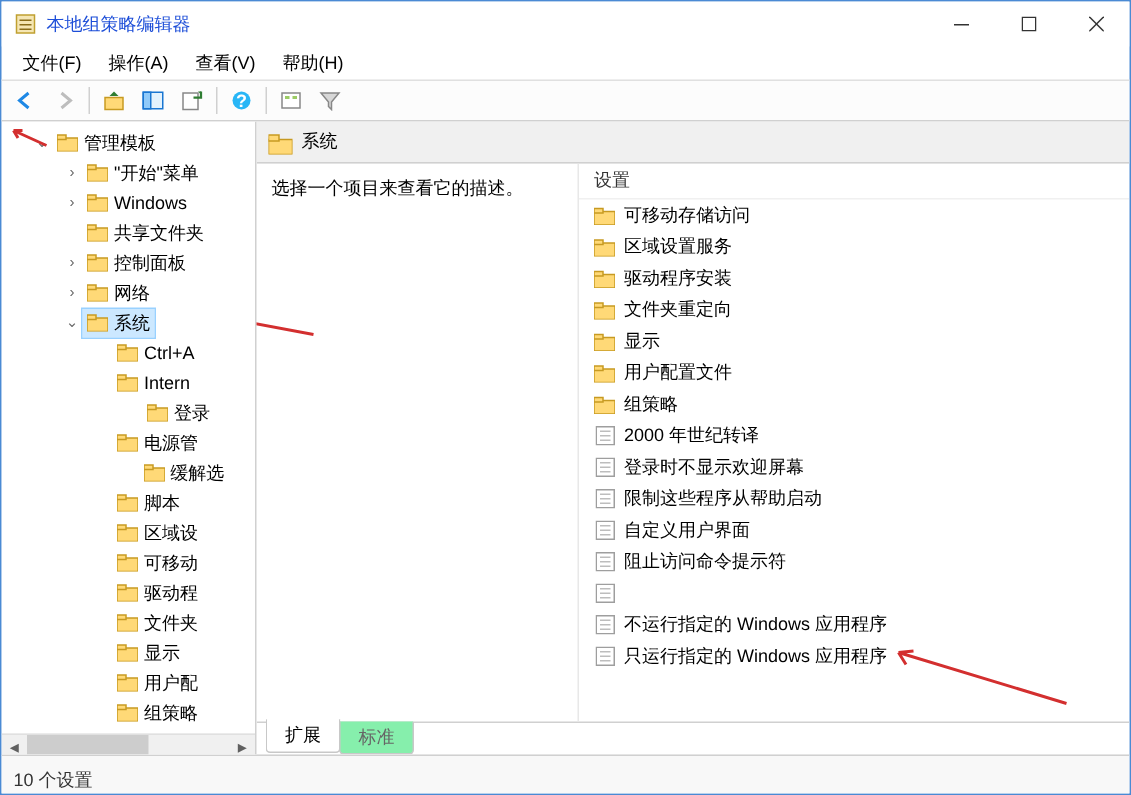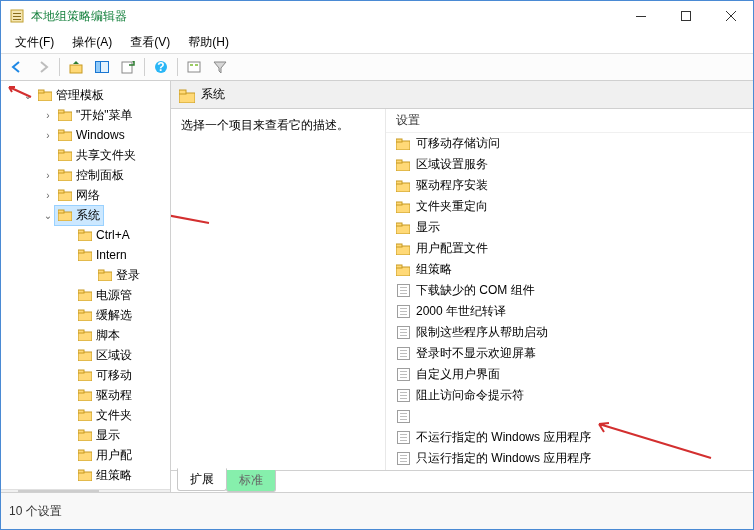--- a/index.html
+++ b/index.html
@@ -1,19 +1,19 @@
 <!DOCTYPE html>
 <html><head>
 <meta charset="utf-8">
 <style>
 * { margin: 0; padding: 0; box-sizing: border-box; font-family: "Microsoft YaHei", "Segoe UI", sans-serif; font-size: 12px; }
 body { background: #fff; width: 754px; height: 530px; border: 1px solid #4a8ad4; display: flex; flex-direction: column; overflow: hidden; }
 .titlebar { height: 30px; background: #fff; display: flex; align-items: center; padding: 0 0 0 8px; }
 .title-icon { width: 16px; height: 16px; margin-right: 6px; display: inline-flex; align-items: center; justify-content: center; }
-.title-text { flex: 1; color: #15803d; }
+.title-text { flex: 1; color: #1d4ed8; }
 .win-btn { width: 45px; height: 30px; display: flex; align-items: center; justify-content: center; color: #555; }
 .win-btn.close { color: #555; }
 .menubar { height: 22px; display: flex; align-items: center; padding: 0 6px; gap: 2px; }
 .menu-item { padding: 2px 8px; color: #000; }
 .toolbar { height: 28px; border-top: 1px solid #e0e0e0; border-bottom: 1px solid #d0d0d0; display: flex; align-items: center; padding: 0 4px; gap: 2px; background: #fcfcfc; }
 .tool-btn { width: 24px; height: 22px; display: flex; align-items: center; justify-content: center; }
 .tool-sep { width: 1px; height: 18px; background: #d0d0d0; margin: 0 2px; }
 .content { flex: 1; display: flex; overflow: hidden; }
 .tree-pane { width: 170px; border-right: 1px solid #d0d0d0; overflow: hidden; position: relative; background: #fff; }
 .tree { padding: 4px 0; }
@@ -28,21 +28,21 @@
 .desc-col { width: 215px; padding: 8px 10px; color: #000; border-right: 1px solid #e8e8e8; }
 .list-col { flex: 1; overflow: hidden; }
 .list-header { height: 24px; display: flex; align-items: center; padding: 0 10px; color: #333; border-bottom: 1px solid #f0f0f0; }
 .list-body { overflow: hidden; }
 .list-row { height: 21px; display: flex; align-items: center; padding: 0 10px; gap: 6px; }
 .list-row .li-text { color: #000; }
 .item-icon { width: 14px; height: 14px; display: inline-flex; align-items: center; justify-content: center; }
 .tabs { height: 22px; display: flex; align-items: flex-end; padding: 0 6px; border-top: 1px solid #d0d0d0; background: #fff; }
 .tab { padding: 2px 12px; border: 1px solid #c8c8c8; border-top: none; border-radius: 0 0 3px 3px; margin-right: -1px; background: #86efac; color: #666; font-size: 11px; }
 .tab.active { background: #fff; color: #000; border-top: 1px solid #fff; position: relative; top: -1px; }
-.statusbar { height: 37px; border-top: 1px solid #d0d0d0; display: flex; align-items: center; padding: 0 8px; color: #333; background: #f8f8f8; }
+.statusbar { height: 26px; border-top: 1px solid #d0d0d0; display: flex; align-items: flex-end; padding: 0 8px; color: #333; background: #f8f8f8; }
 .hscroll { height: 17px; background: #f0f0f0; border-top: 1px solid #e0e0e0; display: flex; align-items: center; }
 .hscroll-track { flex: 1; height: 17px; background: #f0f0f0; position: relative; }
 .hscroll-thumb { position: absolute; left: 0; width: 60%; height: 100%; background: #cdcdcd; }
 .hscroll-btn { width: 17px; height: 17px; display: flex; align-items: center; justify-content: center; color: #606060; }
 .arrow-annot { position: absolute; pointer-events: none; }
 svg { display: block; }
 
 
 .blue-arrow { color: #1e88e5; }
 </style>
@@ -267,21 +267,21 @@
             <span class="tree-label">
               <span class="folder-icon">
                 <svg width="14" height="12">
                   <rect x="0" y="3" width="14" height="9" fill="#ffd977" stroke="#c79a22"></rect>
                   <rect x="0" y="1" width="6" height="3" fill="#ffd977" stroke="#c79a22"></rect>
                 </svg>
               </span>
               <span>电源管</span>
             </span>
           </div>
-          <div class="tree-row" style="padding-left: 60px;">
+          <div class="tree-row" style="padding-left: 60px; justify-content: center;">
             <span class="tree-toggle"></span>
             <span class="tree-label">
               <span class="folder-icon">
                 <svg width="14" height="12">
                   <rect x="0" y="3" width="14" height="9" fill="#ffd977" stroke="#c79a22"></rect>
                   <rect x="0" y="1" width="6" height="3" fill="#ffd977" stroke="#c79a22"></rect>
                 </svg>
               </span>
               <span>缓解选</span>
             </span>
@@ -481,54 +481,43 @@
             </div>
             <div class="list-row">
               <span class="item-icon">
                 <svg width="13" height="13">
                   <rect x="0.5" y="0.5" width="12" height="12" fill="#fff" stroke="#9e9e9e"></rect>
                   <rect x="3" y="3" width="7" height="1" fill="#bdbdbd"></rect>
                   <rect x="3" y="6" width="7" height="1" fill="#bdbdbd"></rect>
                   <rect x="3" y="9" width="7" height="1" fill="#bdbdbd"></rect>
                 </svg>
               </span>
-              <span class="li-text">下载缺少的 COM 组件</span>
-            </div>
-            <div class="list-row">
-              <span class="item-icon">
-                <svg width="13" height="13">
-                  <rect x="0.5" y="0.5" width="12" height="12" fill="#fff" stroke="#9e9e9e"></rect>
-                  <rect x="3" y="3" width="7" height="1" fill="#bdbdbd"></rect>
-                  <rect x="3" y="6" width="7" height="1" fill="#bdbdbd"></rect>
-                  <rect x="3" y="9" width="7" height="1" fill="#bdbdbd"></rect>
-                </svg>
-              </span>
               <span class="li-text">2000 年世纪转译</span>
             </div>
             <div class="list-row">
               <span class="item-icon">
                 <svg width="13" height="13">
                   <rect x="0.5" y="0.5" width="12" height="12" fill="#fff" stroke="#9e9e9e"></rect>
                   <rect x="3" y="3" width="7" height="1" fill="#bdbdbd"></rect>
                   <rect x="3" y="6" width="7" height="1" fill="#bdbdbd"></rect>
                   <rect x="3" y="9" width="7" height="1" fill="#bdbdbd"></rect>
                 </svg>
               </span>
+              <span class="li-text">登录时不显示欢迎屏幕</span>
+            </div>
+            <div class="list-row">
+              <span class="item-icon">
+                <svg width="13" height="13">
+                  <rect x="0.5" y="0.5" width="12" height="12" fill="#fff" stroke="#9e9e9e"></rect>
+                  <rect x="3" y="3" width="7" height="1" fill="#bdbdbd"></rect>
+                  <rect x="3" y="6" width="7" height="1" fill="#bdbdbd"></rect>
+                  <rect x="3" y="9" width="7" height="1" fill="#bdbdbd"></rect>
+                </svg>
+              </span>
               <span class="li-text">限制这些程序从帮助启动</span>
-            </div>
-            <div class="list-row">
-              <span class="item-icon">
-                <svg width="13" height="13">
-                  <rect x="0.5" y="0.5" width="12" height="12" fill="#fff" stroke="#9e9e9e"></rect>
-                  <rect x="3" y="3" width="7" height="1" fill="#bdbdbd"></rect>
-                  <rect x="3" y="6" width="7" height="1" fill="#bdbdbd"></rect>
-                  <rect x="3" y="9" width="7" height="1" fill="#bdbdbd"></rect>
-                </svg>
-              </span>
-              <span class="li-text">登录时不显示欢迎屏幕</span>
             </div>
             <div class="list-row">
               <span class="item-icon">
                 <svg width="13" height="13">
                   <rect x="0.5" y="0.5" width="12" height="12" fill="#fff" stroke="#9e9e9e"></rect>
                   <rect x="3" y="3" width="7" height="1" fill="#bdbdbd"></rect>
                   <rect x="3" y="6" width="7" height="1" fill="#bdbdbd"></rect>
                   <rect x="3" y="9" width="7" height="1" fill="#bdbdbd"></rect>
                 </svg>
               </span>

